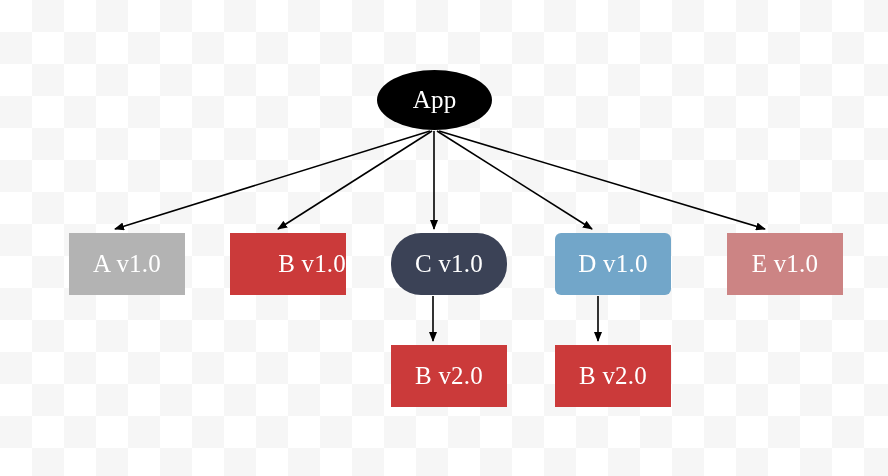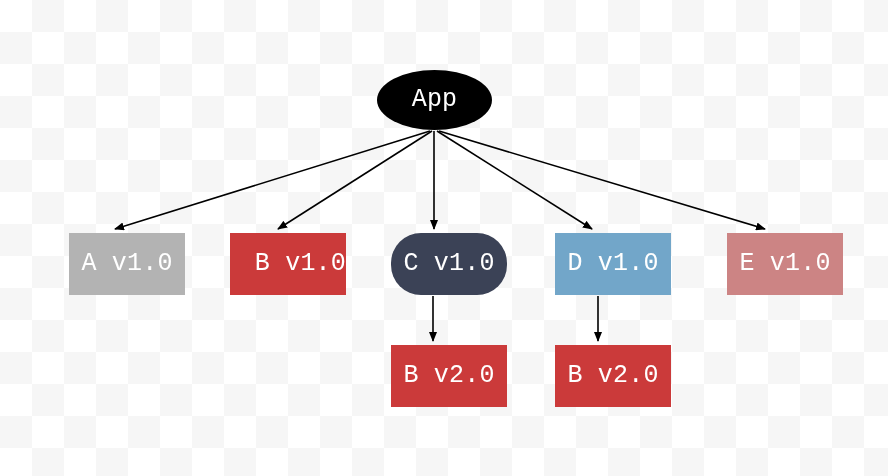--- a/index.html
+++ b/index.html
@@ -5,21 +5,21 @@
   html, body {
     margin: 0;
     padding: 0;
     background: #ffffff;
   }
   #canvas {
     position: relative;
     width: 888px;
     height: 476px;
     overflow: hidden;
-    font-family: Liberation Mono, monospace;
+    font-family: Liberation Serif, serif;
     background-color: #ffffff;
     background-image:
       linear-gradient(45deg, #f6f6f6 25%, transparent 25%, transparent 75%, #f6f6f6 75%),
       linear-gradient(45deg, #f6f6f6 25%, transparent 25%, transparent 75%, #f6f6f6 75%);
     background-size: 64px 64px;
     background-position: 0 0, 32px 32px;
   }
   #edges {
     position: absolute;
     left: 0;
@@ -78,21 +78,21 @@
       </div>
       <div class="node box" style="left: 53px; top: 233px; width: 116px; height: 62px; background: rgb(179, 179, 179); color: rgb(255, 255, 255);">
         <span class="node-label">A v1.0</span>
       </div>
       <div class="node box" style="left: 214px; top: 233px; width: 116px; height: 62px; background: rgb(203, 58, 58); color: rgb(255, 255, 255); justify-content: flex-end;">
         <span class="node-label">B v1.0</span>
       </div>
       <div class="node box" style="left: 375px; top: 233px; width: 116px; height: 62px; background: rgb(59, 66, 86); color: rgb(255, 255, 255); border-radius: 30px;">
         <span class="node-label">C v1.0</span>
       </div>
-      <div class="node box" style="left: 539px; top: 233px; width: 116px; height: 62px; background: rgb(114, 166, 201); color: rgb(255, 255, 255);">
+      <div class="node box" style="left: 539px; top: 233px; width: 116px; height: 62px; background: rgb(114, 166, 201); color: rgb(255, 255, 255); border-radius: 6px;">
         <span class="node-label">D v1.0</span>
       </div>
       <div class="node box" style="left: 711px; top: 233px; width: 116px; height: 62px; background: rgb(204, 132, 132); color: rgb(255, 255, 255); justify-content: center;">
         <span class="node-label">E v1.0</span>
       </div>
       <div class="node box" style="left: 375px; top: 345px; width: 116px; height: 62px; background: rgb(203, 58, 58); color: rgb(255, 255, 255);">
         <span class="node-label">B v2.0</span>
       </div>
       <div class="node box" style="left: 539px; top: 345px; width: 116px; height: 62px; background: rgb(203, 58, 58); color: rgb(255, 255, 255);">
         <span class="node-label">B v2.0</span>

